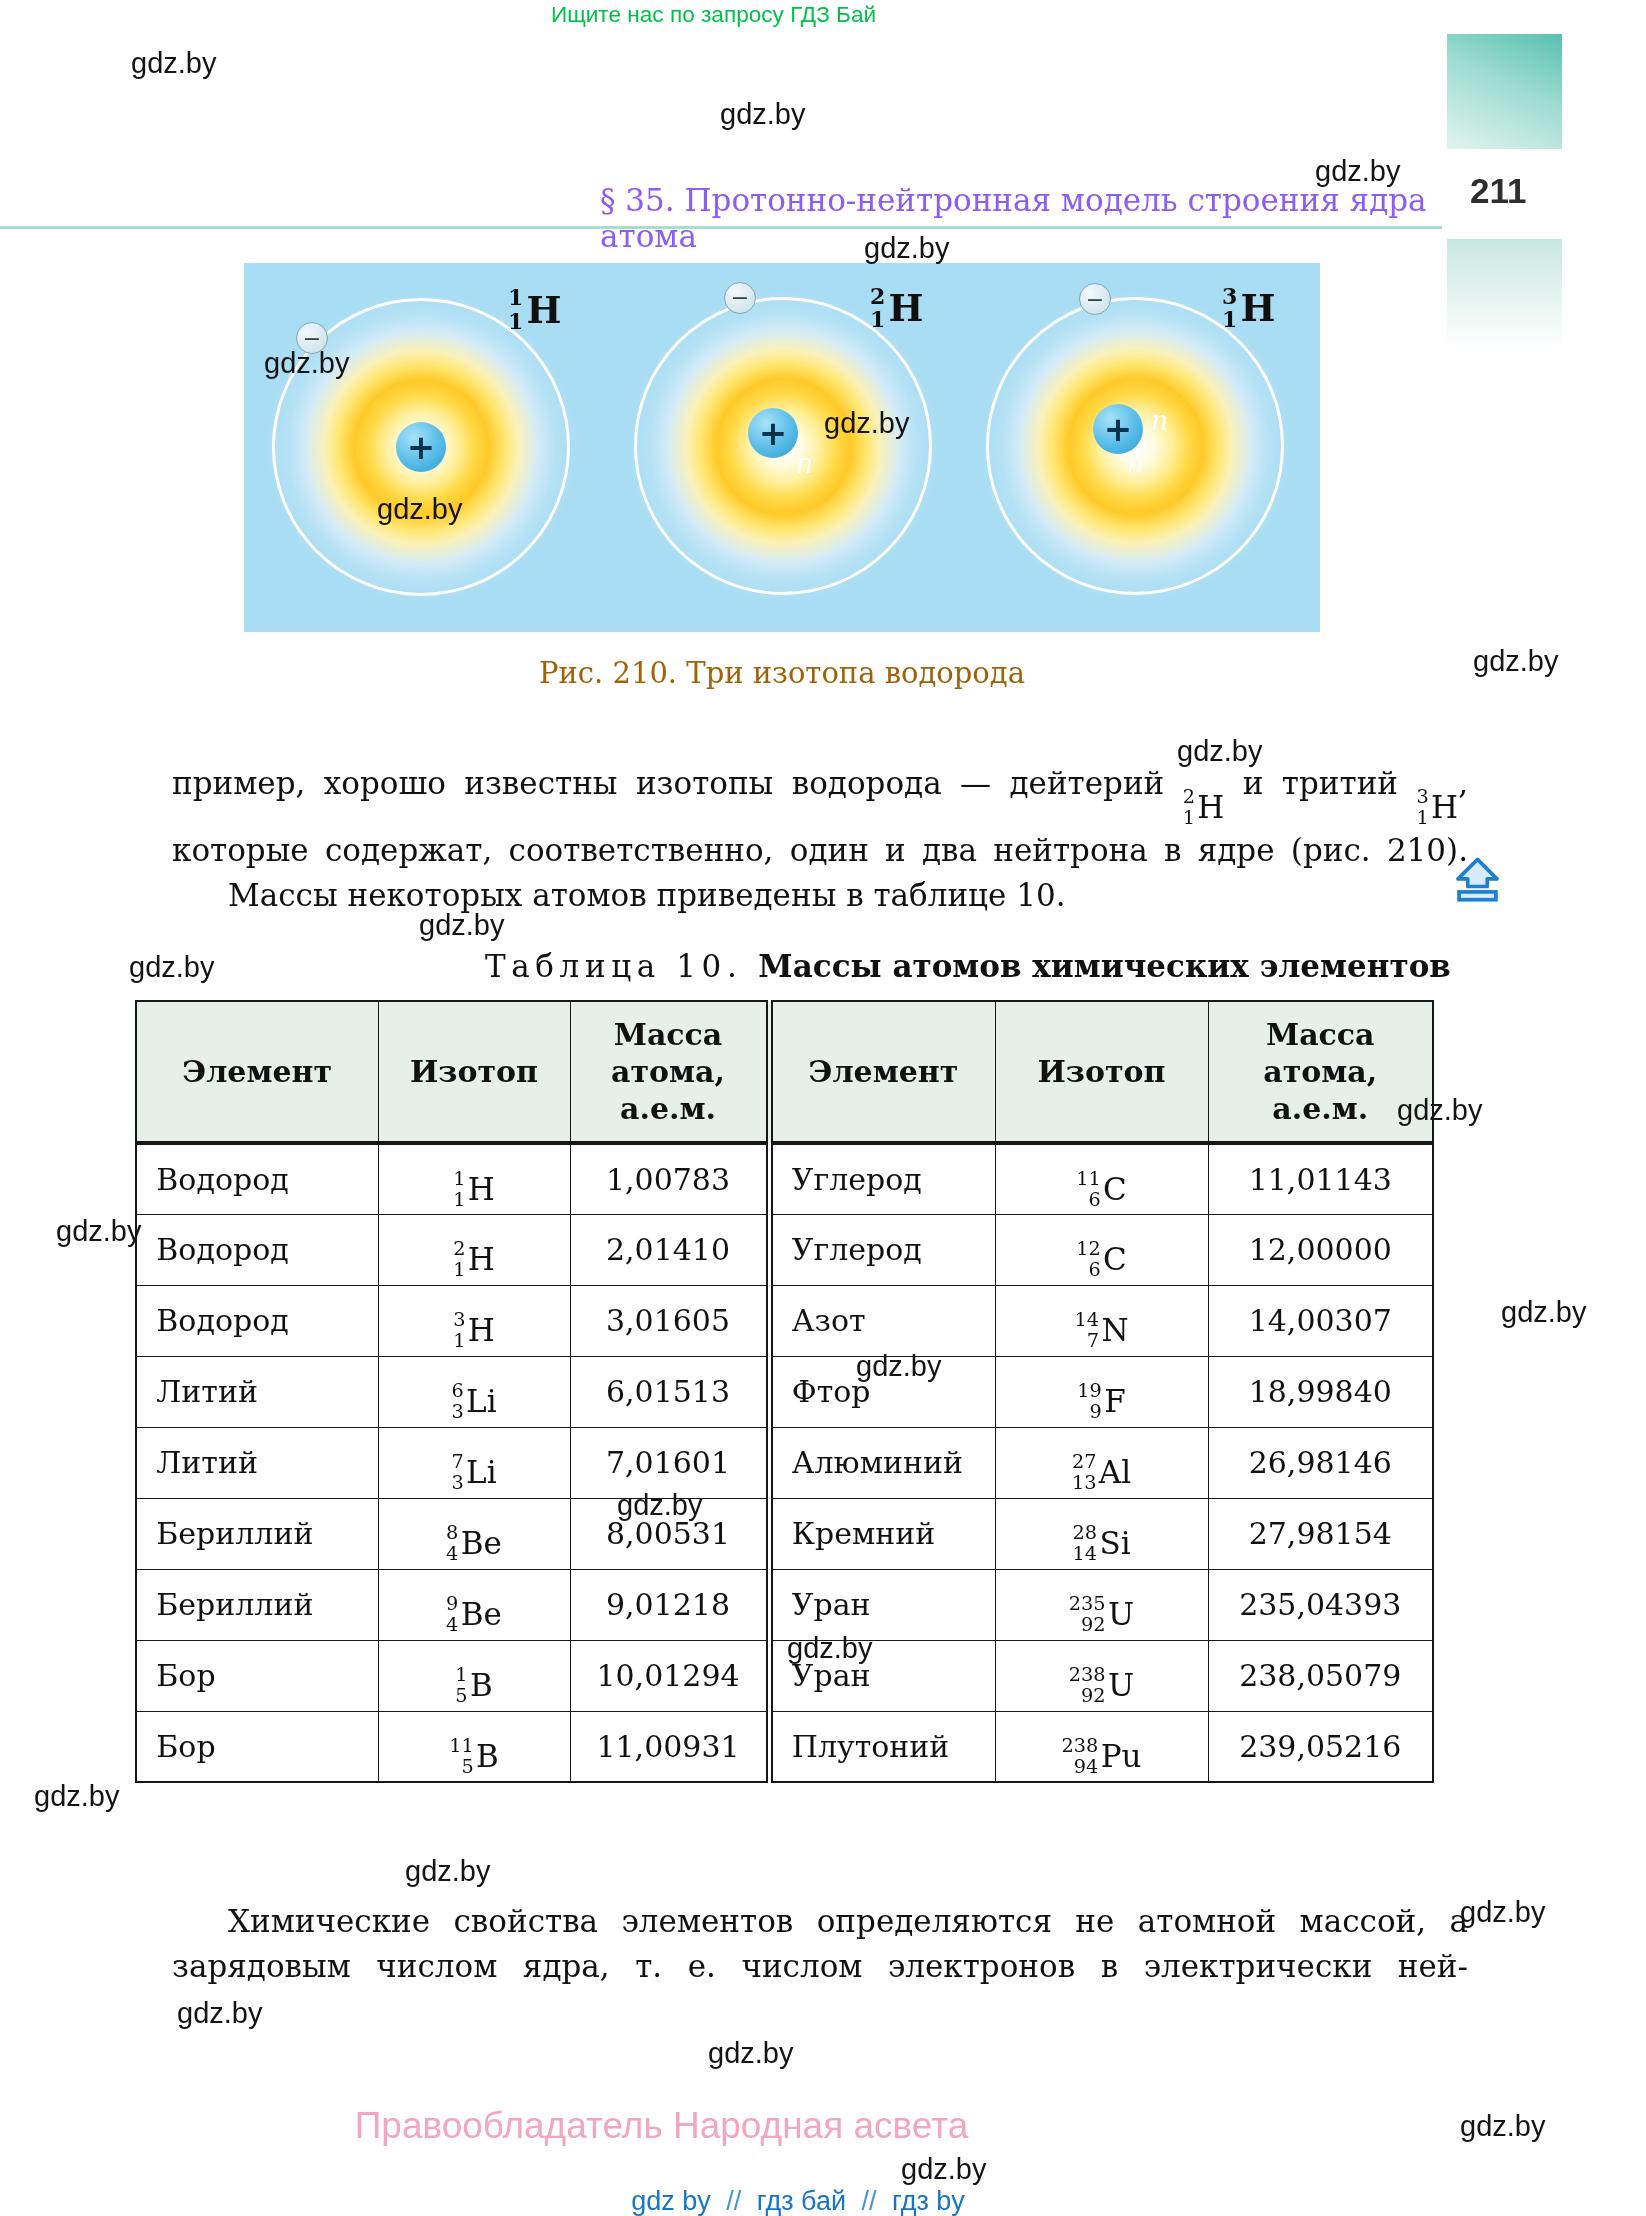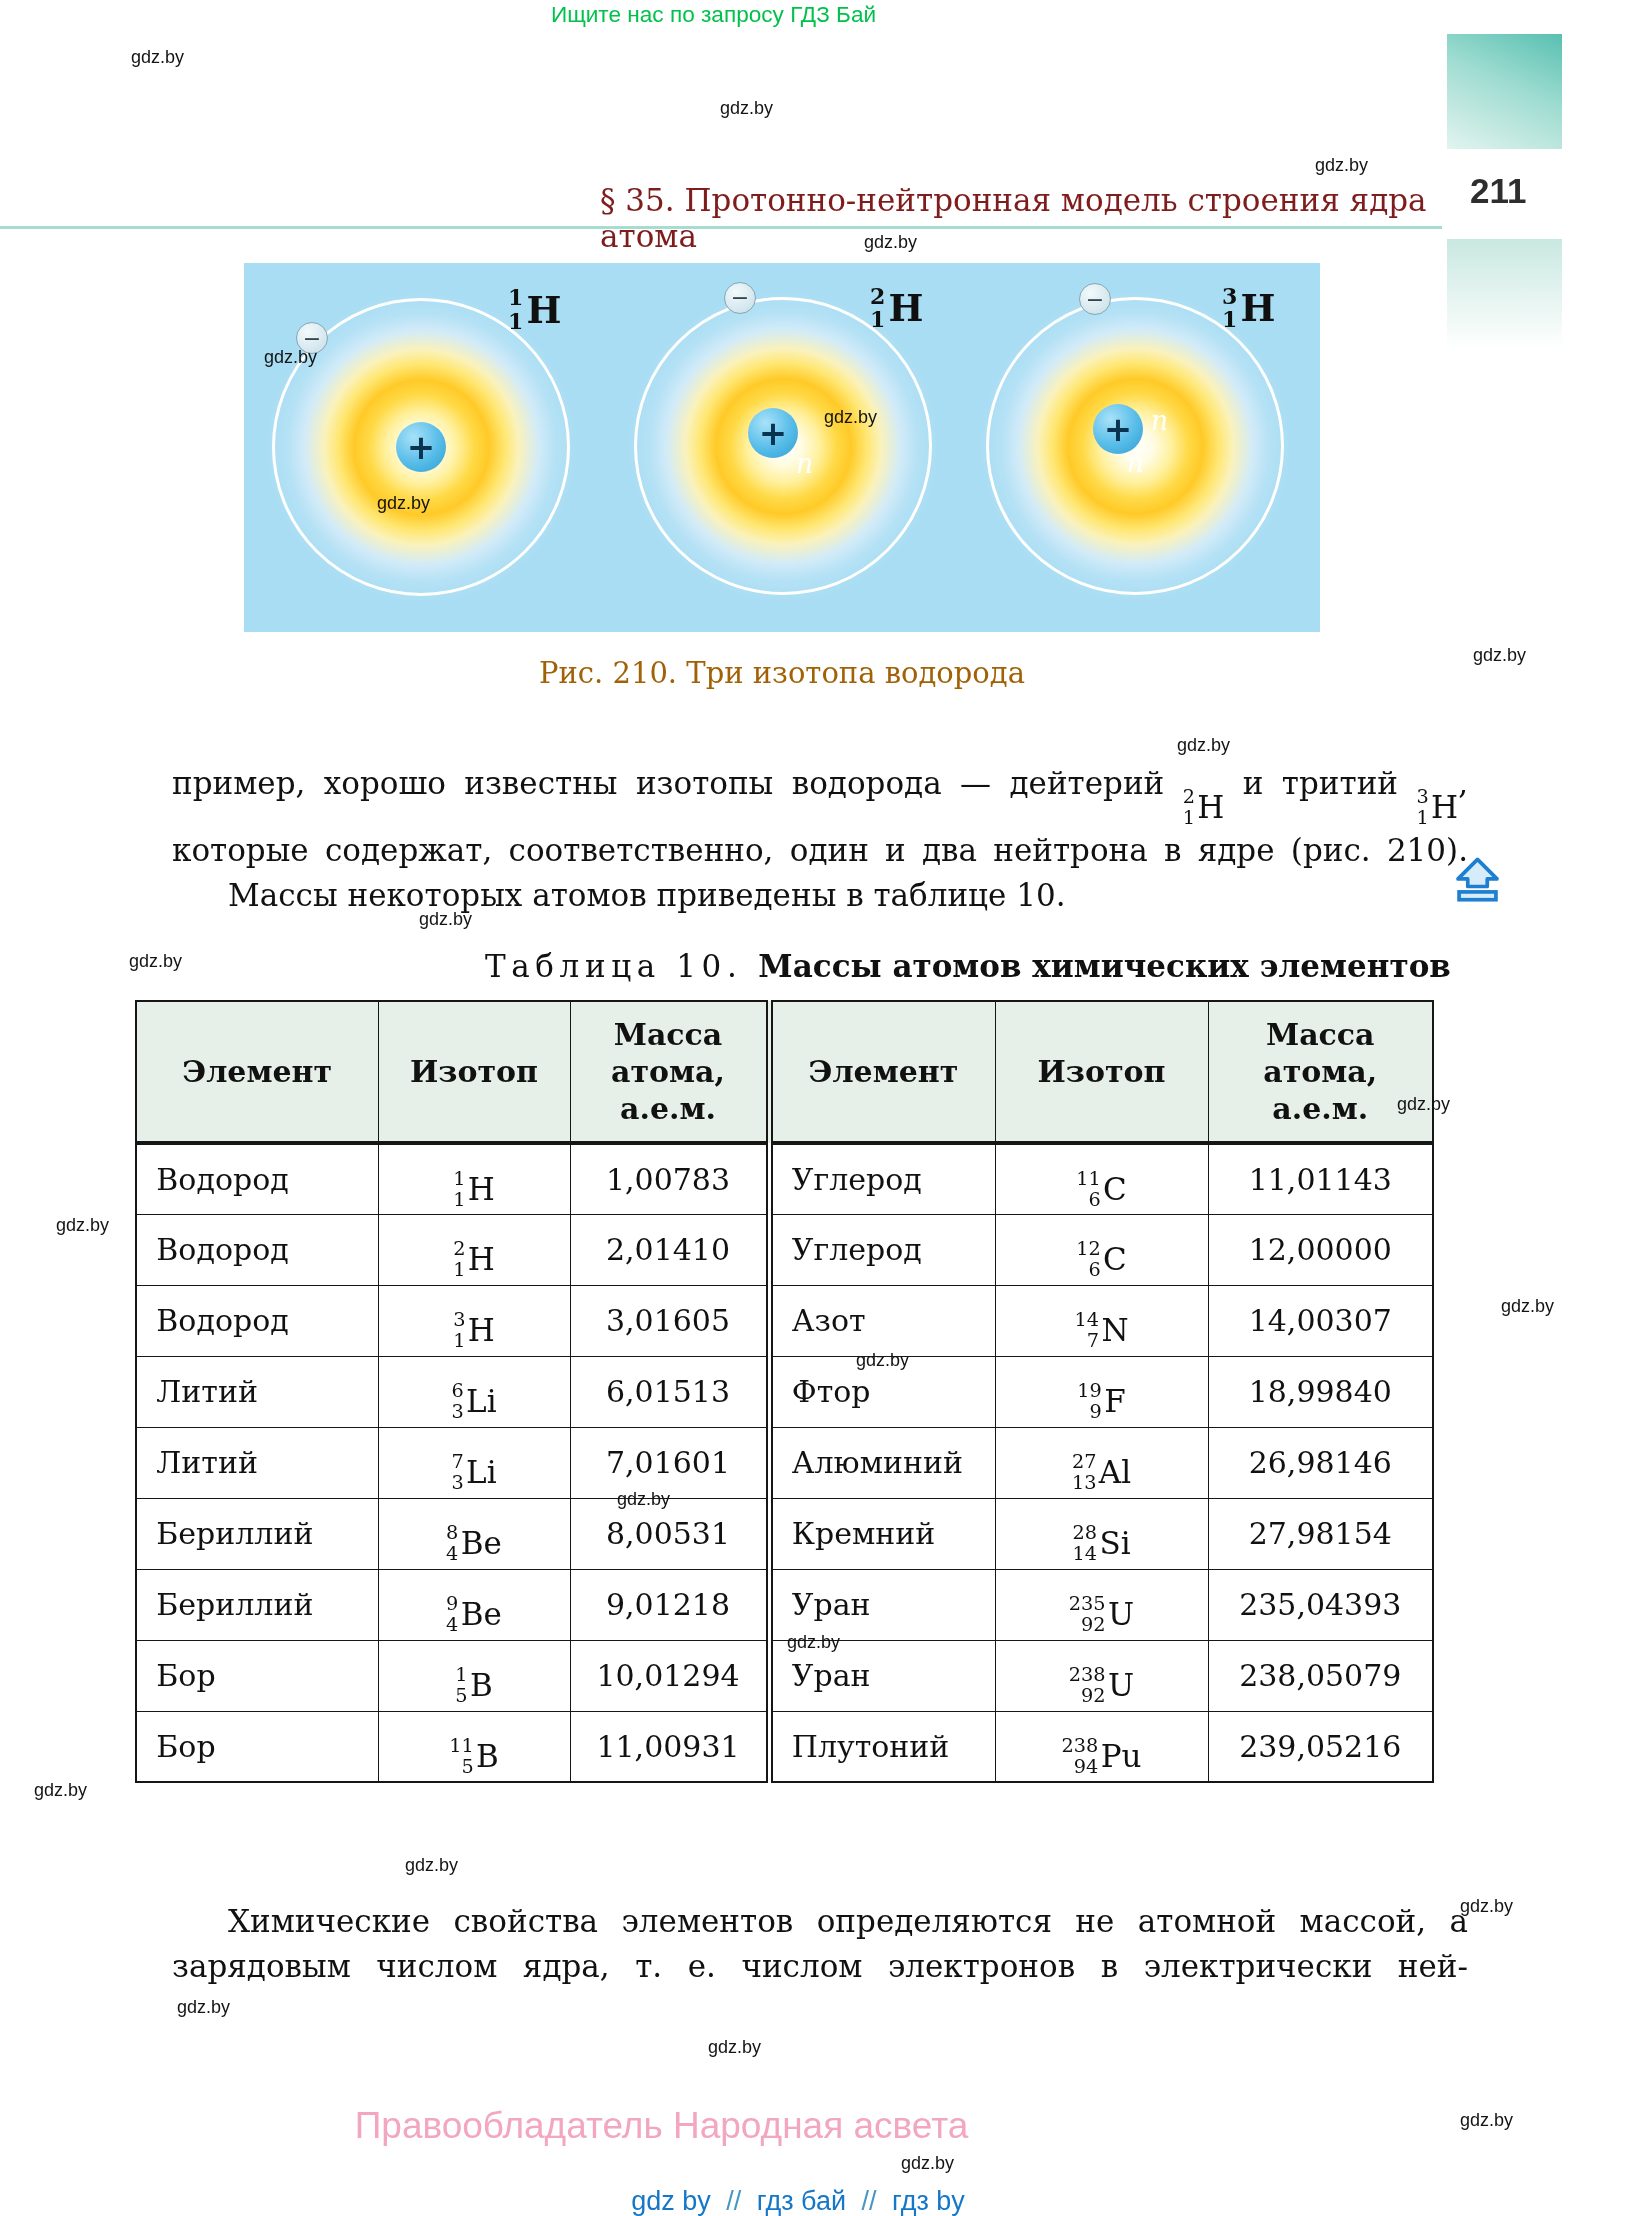--- a/index.html
+++ b/index.html
@@ -1,28 +1,28 @@
 <!DOCTYPE html>
 <html style="font-size:13px"><head>
 <meta charset="utf-8">
 <style>
   * { margin:0; padding:0; box-sizing:border-box; }
   html,body { background:#ffffff; }
   body { width:1647px; height:2216px; position:relative; overflow:hidden;
          font-family:"DejaVu Serif","Liberation Serif",serif; color:#111; }
 
   .wm { position:absolute; font-family:"Liberation Sans","DejaVu Sans",sans-serif;
-        font-size:18px; color:#141414; white-space:nowrap; z-index:40; }
+        font-size:29px; color:#141414; white-space:nowrap; z-index:40; }
 
   .promo { position:absolute; top:1.6px; left:0; width:1427px; text-align:center;
            font-family:"Liberation Sans",sans-serif; font-size:22.6px; color:#00c24b; z-index:30; }
 
   
   .section-title { position:absolute; top:182px; left:600px; width:854px;
-                   font-size:31px; color:#7f1d1d; }
+                   font-size:31px; color:#8b5cf6; }
   .corner-top { position:absolute; left:1447px; top:34px; width:115px; height:115px;
                 background:linear-gradient(205deg,#58c0b1 0%,#9fdcd1 45%,#e2f4ef 100%); }
   .corner-bottom { position:absolute; left:1447px; top:239px; width:115px; height:110px;
                    background:linear-gradient(180deg,#c9e8e0 0%,#ffffff 100%); }
   .pagenum { position:absolute; left:1470px; top:171px; font-family:"Liberation Sans",sans-serif;
              font-weight:bold; font-size:35px; color:#2e2e2e; }
   .header-rule { position:absolute; left:0; top:226px; width:1442px; height:3.2px; background:#a7dcd2; }
 
   
   .figure { position:absolute; left:244px; top:263px; width:1076px; height:369px;

